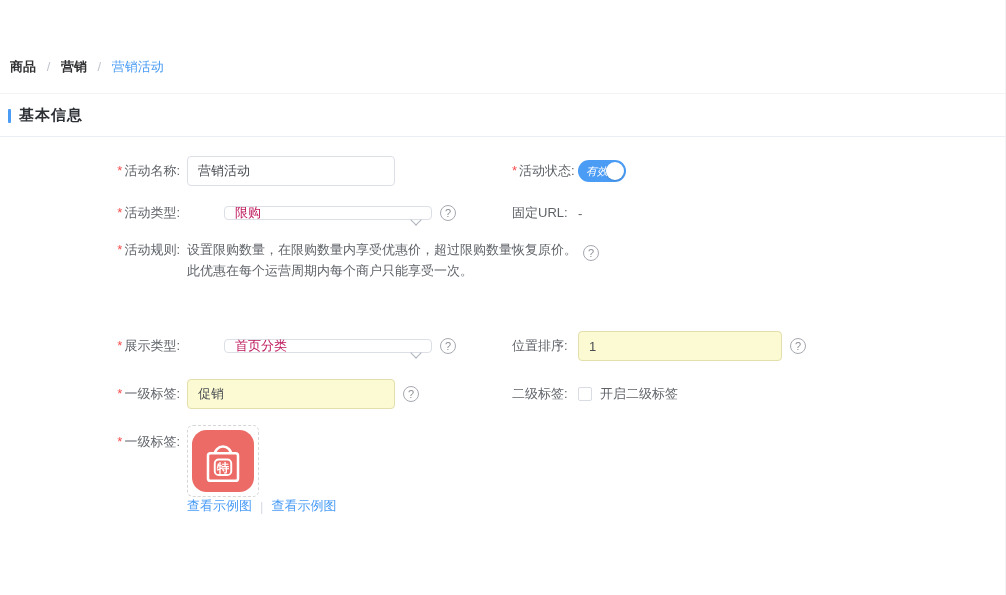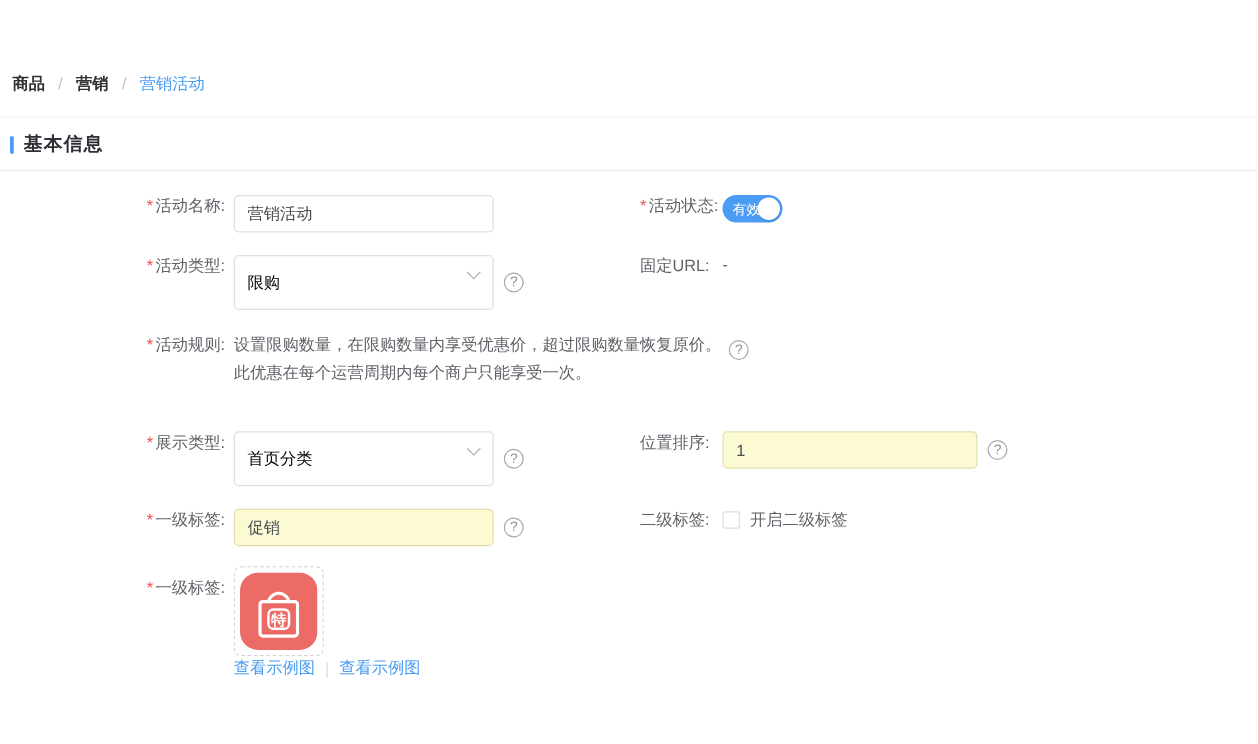--- a/index.html
+++ b/index.html
@@ -13,42 +13,42 @@
   .bc-sep { color:#c0c4cc; margin:0 7px; font-weight:400; }
   .bc-item.active { color:#4a9cf5; font-weight:400; }
 
   
   .section-header { display:flex; align-items:center; padding:12px 0 11px 8px; border-bottom:1px solid #ebeef5; }
   .section-bar { width:3px; height:14px; background:#4a9cf5; border-radius:1px; margin-right:8px; }
   .section-title { font-size:15px; font-weight:700; color:#2d3035; letter-spacing:1px; }
 
   
   .form { padding-top:19px; }
-  .row { display:flex; align-items:flex-start; margin-bottom:18px; }
+  .row { display:flex; align-items:center; margin-bottom:18px; }
   .row.top { align-items:flex-start; }
   .lbl { width:180px; text-align:right; font-size:13px; color:#5f6368; flex:none; }
   .row.top .lbl { padding-top:1px; }
   .req { color:#f34d4d; margin-right:2px; }
   .f1 { width:325px; margin-left:7px; display:flex; align-items:center; flex:none; }
   .lbl2 { width:66px; text-align:left; font-size:13px; color:#5f6368; flex:none; }
   .f2 { display:flex; align-items:center; }
 
   input.txt { width:208px; height:30px; border:1px solid #dcdfe6; border-radius:4px; padding:0 10px; font-size:13px; color:#4a4d52; font-family:inherit; background:#fff; outline:none; }
   input.txt.yellow { background:#fbfad3; border-color:#e3dfad; }
   input.txt.w204 { width:204px; }
 
-  .select { position:relative; width:208px; height:44px; border:1px solid #dcdfe6; border-radius:4px; background:#fff; display:flex; align-items:center; padding:0 26px 0 10px; font-size:13px; color:#000000; cursor:pointer; }
+  .select { position:relative; width:208px; height:14px; border:1px solid #dcdfe6; border-radius:4px; background:#fff; display:flex; align-items:center; padding:0 26px 0 10px; font-size:13px; color:#be185d; cursor:pointer;margin-left:37px; }
   .chev { position:absolute; right:11px; top:9px; width:8px; height:8px; border-right:1.6px solid #aeb3bc; border-bottom:1.6px solid #aeb3bc; transform:rotate(45deg); }
 
   .qicon { width:16px; height:16px; border:1px solid #a6a9b0; border-radius:50%; color:#8d9197; font-size:11px; line-height:14px; text-align:center; margin-left:8px; flex:none; cursor:pointer; background:#fff; }
   .qicon.inline { display:inline-block; vertical-align:-3px; margin-left:6px; }
 
   
   .switch { position:relative; width:48px; height:22px; border-radius:11px; background:#4a9cf5; cursor:pointer; display:flex; align-items:center; flex:none; }
-  .switch-text { color:#fff; font-size:11px; padding-left:8px; }
+  .switch-text { color:#fff; font-size:11px; padding-left:8px;font-style:italic; }
   .switch-knob { position:absolute; right:2px; top:2px; width:18px; height:18px; background:#fff; border-radius:50%; box-shadow:0 1px 2px rgba(0,0,0,.15); }
 
   .plain-val { font-size:13px; color:#5f6368; }
 
   
   .rule { font-size:13px; color:#5f6368; line-height:19px; }
 
   
   .checkbox { width:14px; height:14px; border:1px solid #d9dce2; border-radius:2px; background:#fff; margin-right:8px; flex:none; cursor:pointer; }
   .cb-label { font-size:13px; color:#5f6368; cursor:pointer; }
@@ -101,21 +101,21 @@
           <i class="chev"></i>
         </div>
         <div class="qicon">?</div>
       </div>
       <div class="lbl2">固定URL:</div>
       <div class="f2">
         <span class="plain-val">-</span>
       </div>
     </div>
 
-    <div class="row top" style="margin-bottom:19px;">
+    <div class="row top" style="margin-bottom:32px;">
       <div class="lbl"><span class="req">*</span><span>活动规则:</span></div>
       <div class="rule" style="margin-left:7px;">
         <div>
           <span>设置限购数量，在限购数量内享受优惠价，超过限购数量恢复原价。</span><span class="qicon inline">?</span>
         </div>
         <div>此优惠在每个运营周期内每个商户只能享受一次。</div>
       </div>
     </div>
   </div>
 

